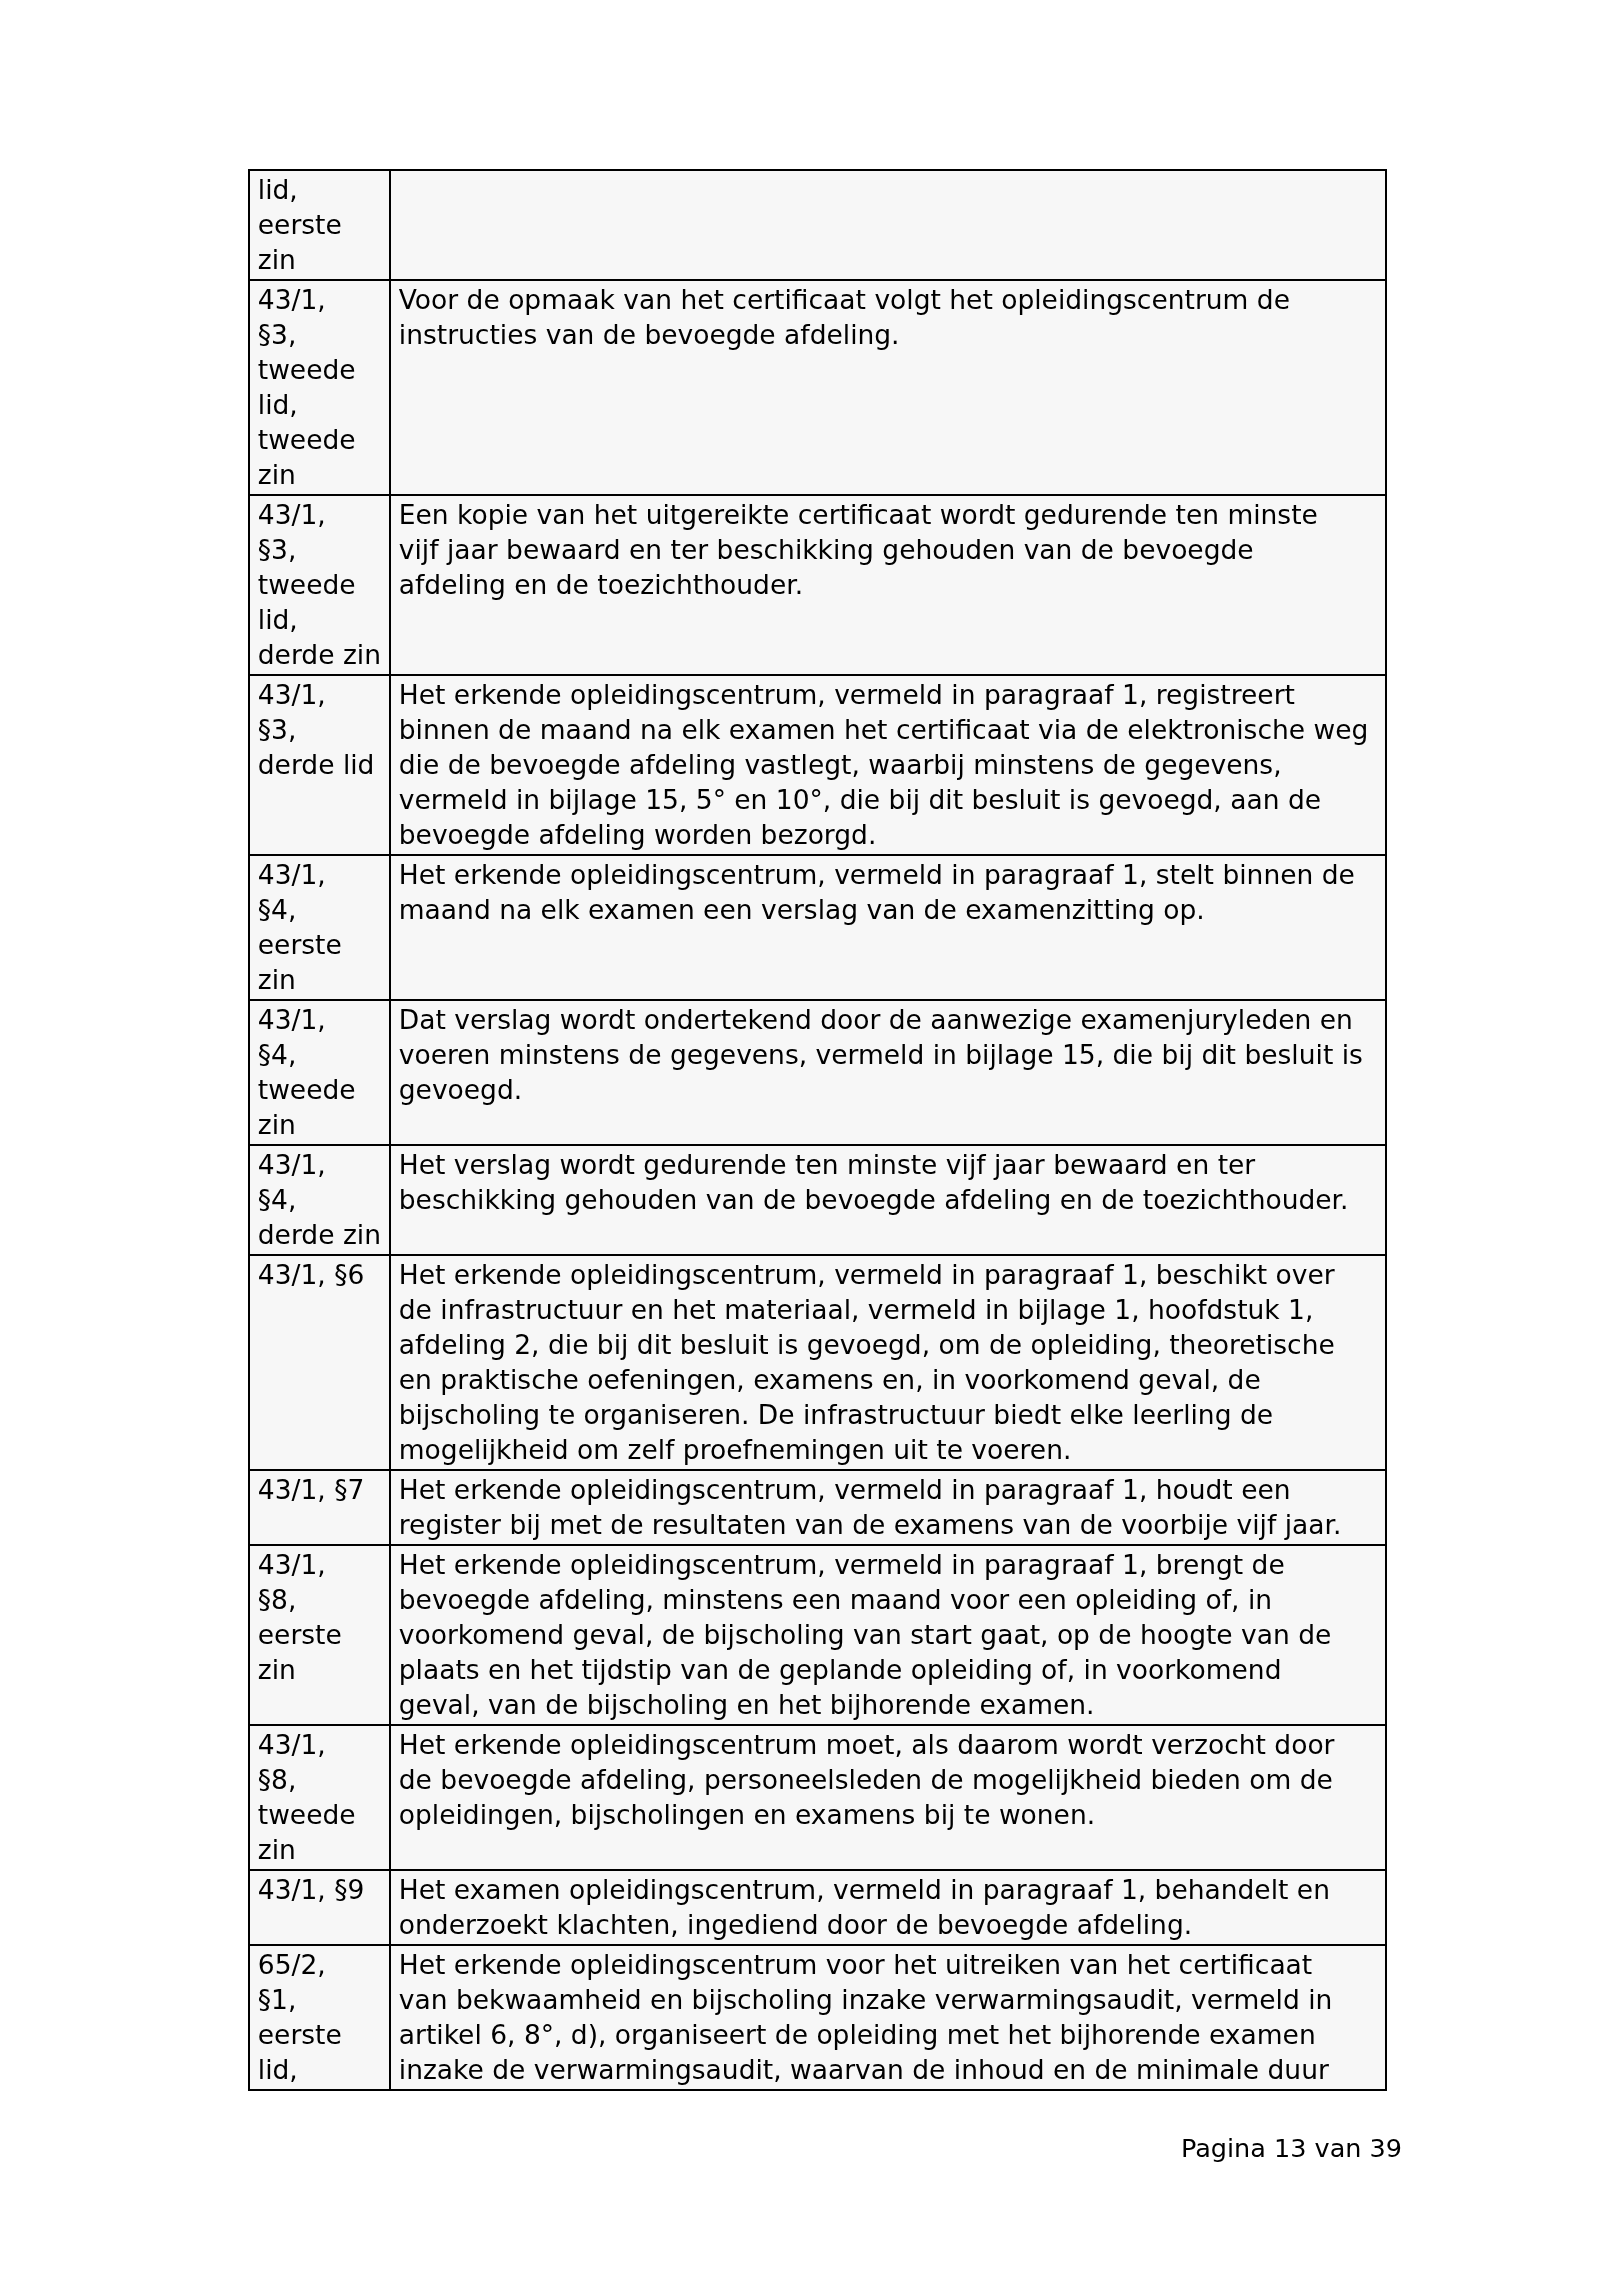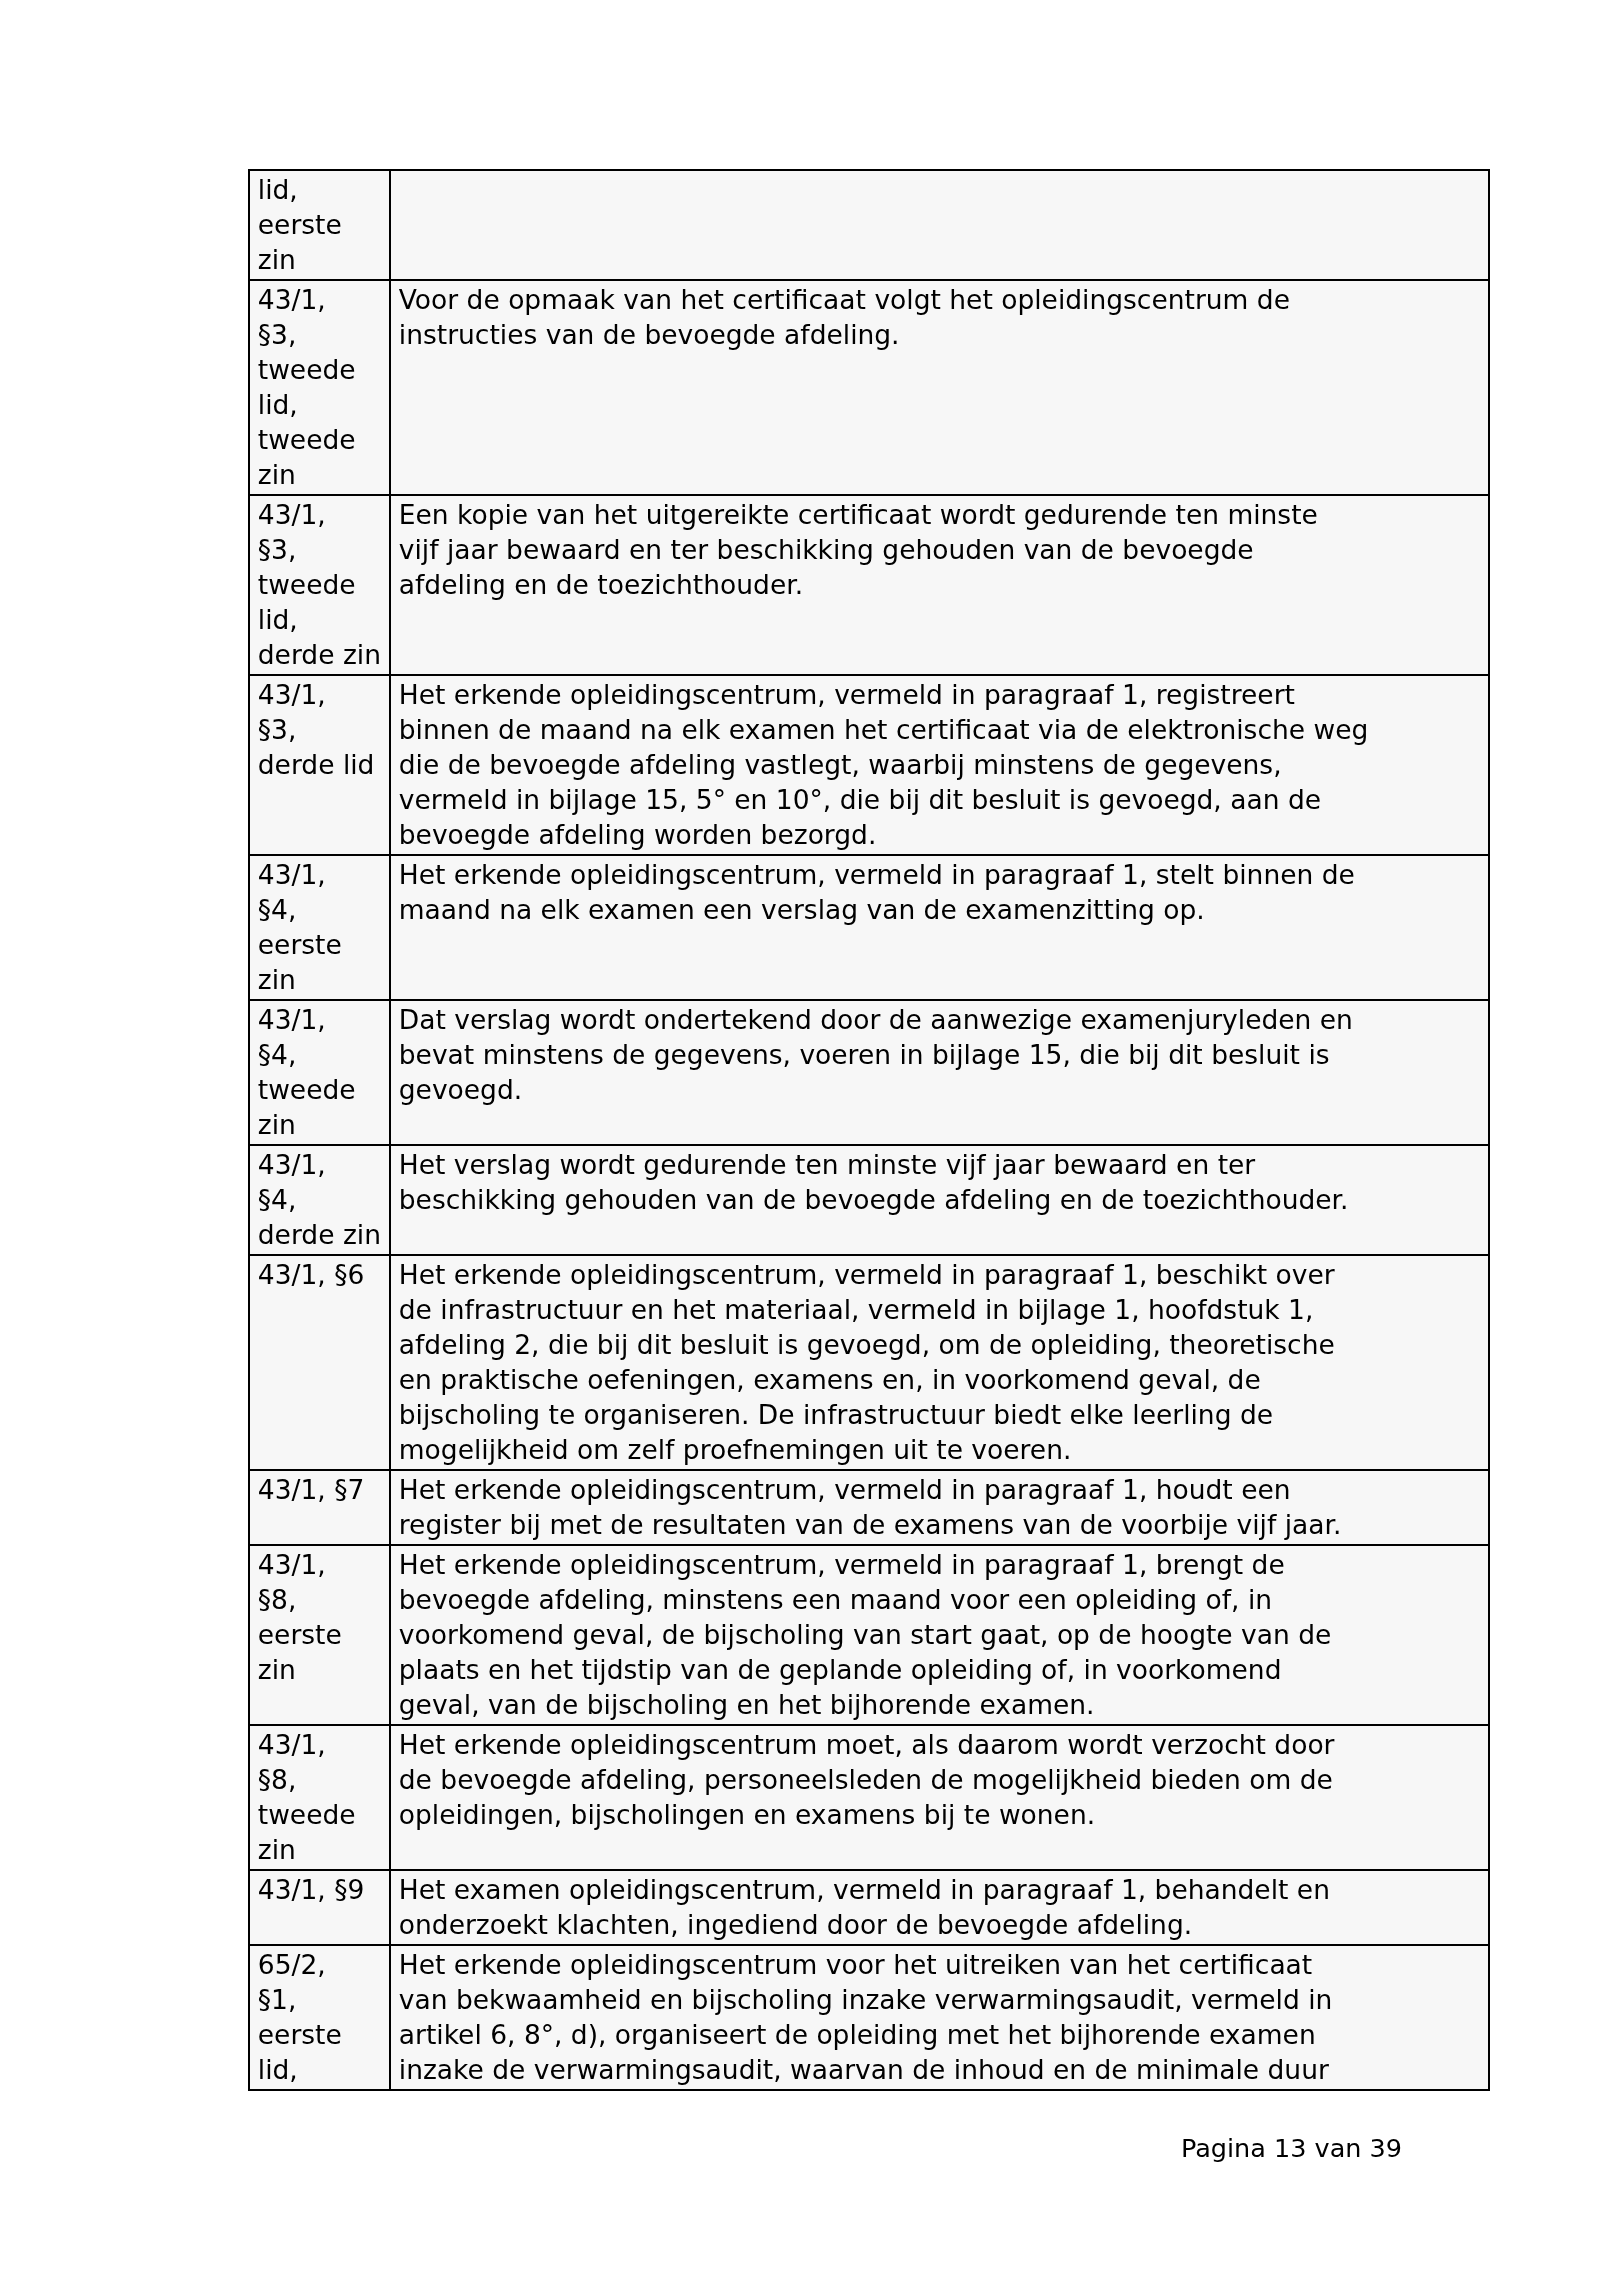--- a/index.html
+++ b/index.html
@@ -14,21 +14,21 @@
     height: 2293px;
     background: #ffffff;
     font-family: "DejaVu Sans", "Liberation Sans", sans-serif;
     color: #000000;
     overflow: hidden;
   }
   table.reg-table {
     position: absolute;
     left: 248px;
     top: 169px;
-    width: 1242px;
+    width: 1139px;
     border-collapse: collapse;
     table-layout: fixed;
   }
   table.reg-table, table.reg-table td {
     border: 2px solid #000000;
   }
   table.reg-table {
     border-top-width: 2.9px;
     border-bottom-width: 2.9px;
     border-left-width: 2.9px;
@@ -118,21 +118,21 @@
     <td class="text-cell">Het erkende opleidingscentrum, vermeld in paragraaf 1, stelt binnen de
 maand na elk examen een verslag van de examenzitting op.</td>
   </tr>
 
   <tr>
     <td class="ref-cell">43/1,
 §4,
 tweede
 zin</td>
     <td class="text-cell">Dat verslag wordt ondertekend door de aanwezige examenjuryleden en
-bevat minstens de gegevens, voeren in bijlage 15, die bij dit besluit is
+voeren minstens de gegevens, vermeld in bijlage 15, die bij dit besluit is
 gevoegd.</td>
   </tr>
 
   <tr>
     <td class="ref-cell">43/1,
 §4,
 derde zin</td>
     <td class="text-cell">Het verslag wordt gedurende ten minste vijf jaar bewaard en ter
 beschikking gehouden van de bevoegde afdeling en de toezichthouder.</td>
   </tr>

